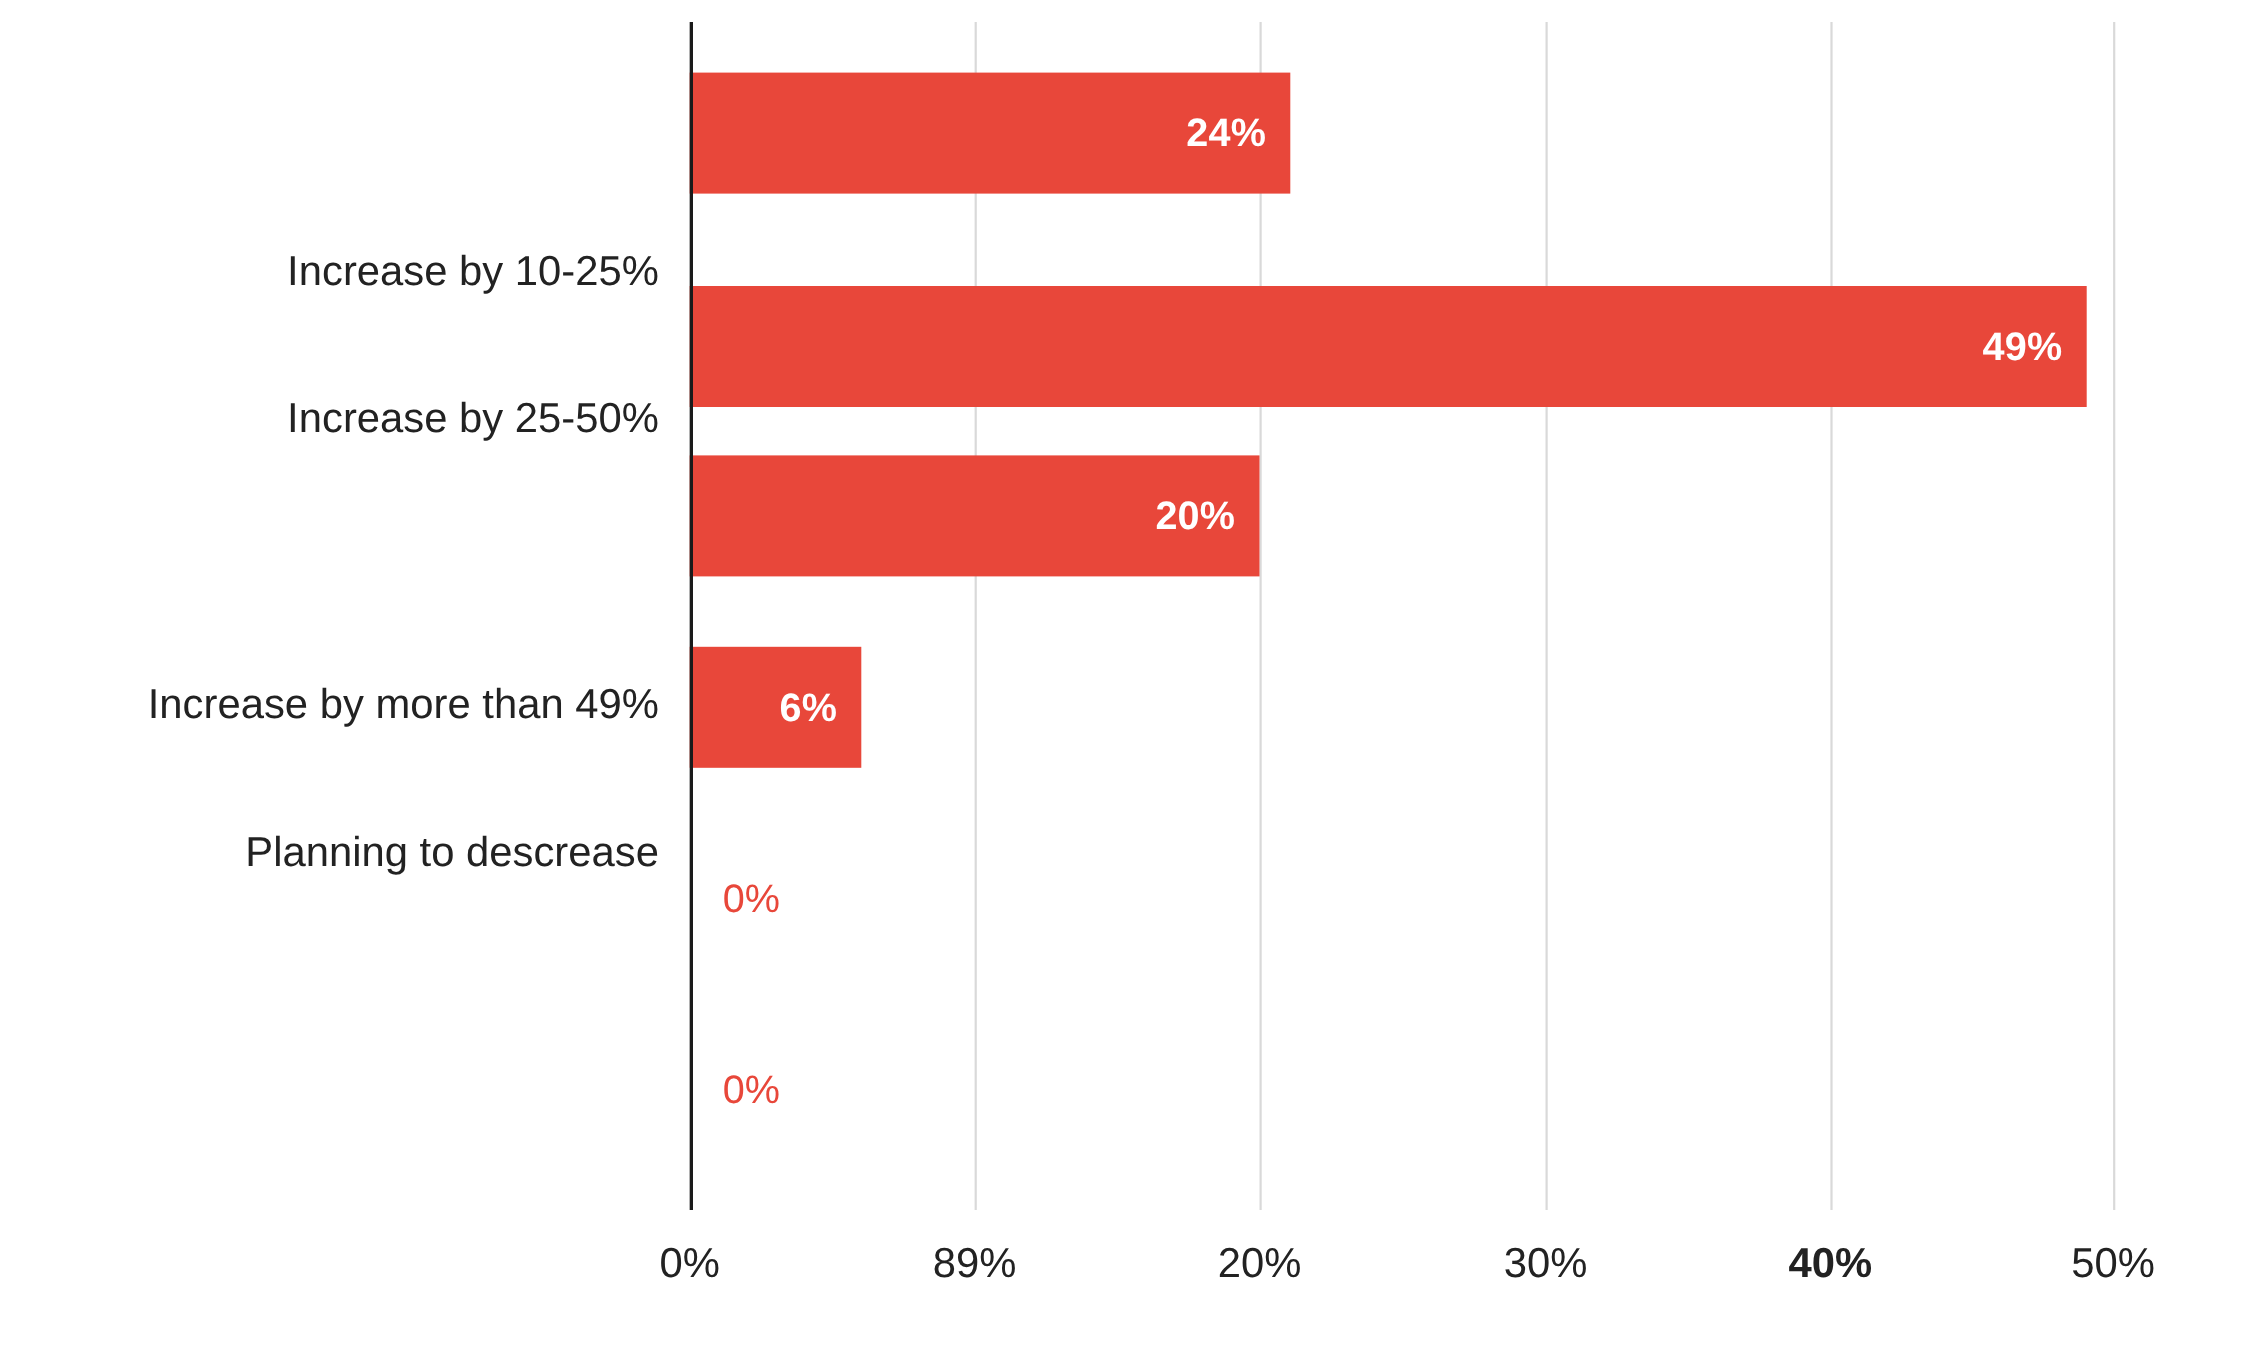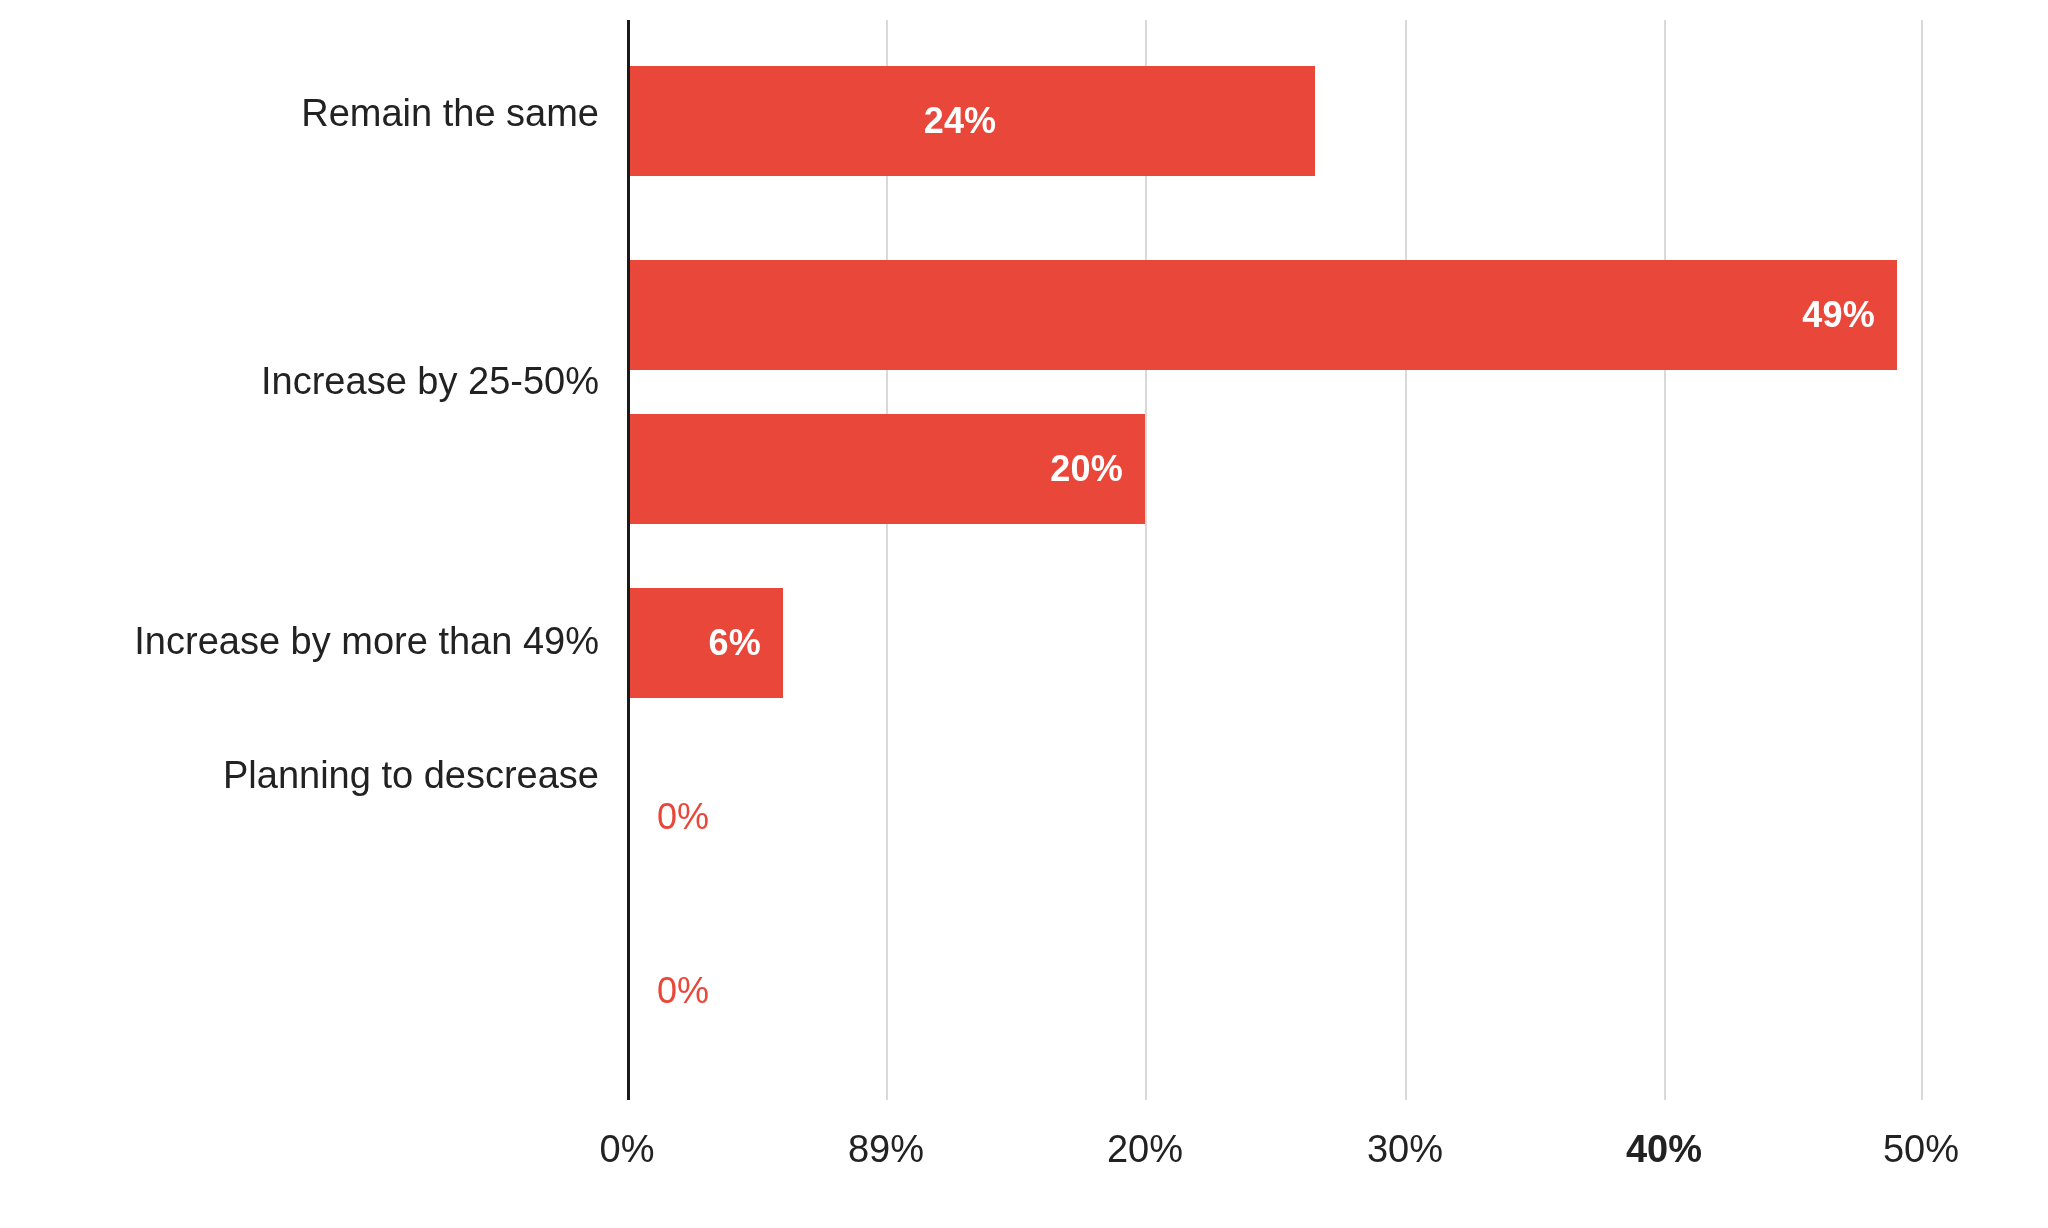--- a/index.html
+++ b/index.html
@@ -114,21 +114,21 @@
   <div class="plot-area">
     <div class="gridline" style="left:0px;"></div>
     <div class="gridline" style="left:259px;"></div>
     <div class="gridline" style="left:518px;"></div>
     <div class="gridline" style="left:778px;"></div>
     <div class="gridline" style="left:1037px;"></div>
     <div class="gridline" style="left:1294px;"></div>
     <div class="axis-line"></div>
 
     <div class="bar-row" style="top:46px;">
-      <div class="bar" style="width:688px;justify-content:center;">
+      <div class="bar" style="width:546px;">
         <span class="bar-value">24%</span>
       </div>
     </div>
 
     <div class="bar-row" style="top:220px;">
       <div class="bar" style="width:1270px;margin-top:40px;">
         <span class="bar-value">49%</span>
       </div>
     </div>
 
@@ -146,21 +146,21 @@
 
     <div class="bar-row" style="top:742px;">
       <span class="bar-value-zero">0%</span>
     </div>
 
     <div class="bar-row" style="top:916px;">
       <span class="bar-value-zero">0%</span>
     </div>
   </div>
 
-  <div class="cat-label" style="top:94px;">Remain the same</div>
+  <div class="cat-label" style="top:228px;">Increase by 10-25%</div>
   <div class="cat-label" style="top:362px;">Increase by 25-50%</div>
   <div class="cat-label" style="top:622px;">Increase by more than 49%</div>
   <div class="cat-label" style="top:756px;">Planning to descrease</div>
 
   <div class="tick-label" style="left:627px;">0%</div>
   <div class="tick-label" style="left:886px;">89%</div>
   <div class="tick-label" style="left:1145px;">20%</div>
   <div class="tick-label" style="left:1405px;">30%</div>
   <div class="tick-label" style="left:1664px;font-weight:bold;">40%</div>
   <div class="tick-label" style="left:1921px;">50%</div>

